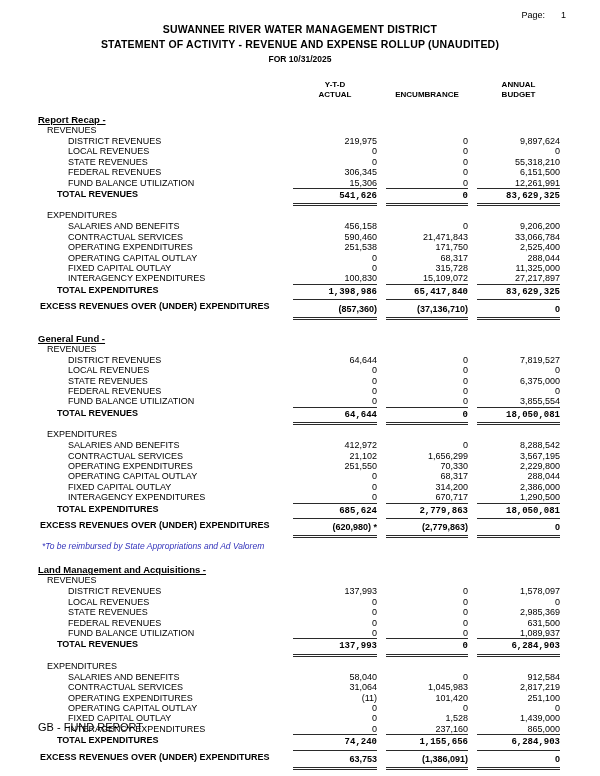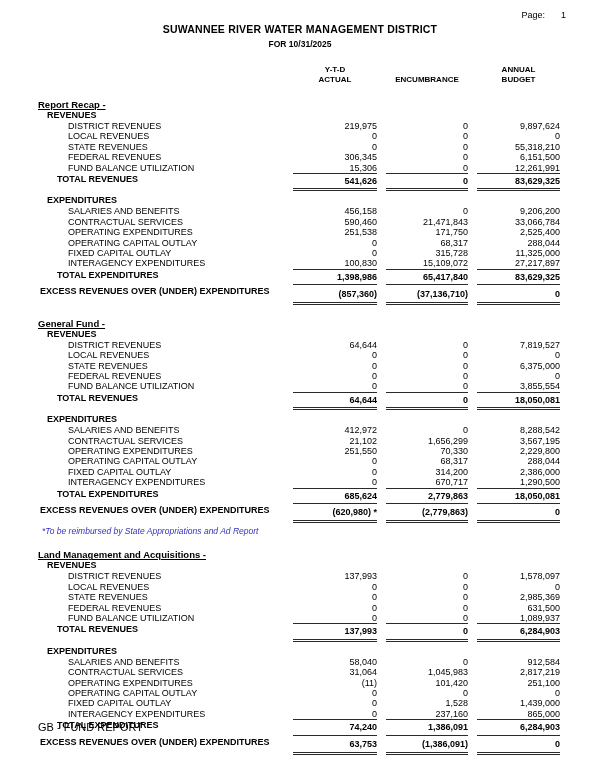--- a/index.html
+++ b/index.html
@@ -39,33 +39,33 @@
 
   .section-title {
     font-weight: bold;
     font-size: 9.5px;
     text-decoration: underline;
     margin-top: 13px;
     line-height: 11px;
   }
   .section:first-child .section-title { margin-top: 14px; }
   .group-label {
-    font-weight: bold;
+    font-weight: normal;
     font-size: 9px;
     padding-left: 9px;
     line-height: 11px;
   }
   .group-label.exp { margin-top: 4px; }
   .row-label { padding-left: 30px; white-space: nowrap; overflow: hidden; }
   .num { text-align: right; }
   .detail-last .num { border-bottom: 1px solid #2a2a2a; }
 
   .total-row { font-weight: bold; }
   .total-row .row-label { padding-left: 19px; }
-  .total-row .num { padding-top: 2px; padding-bottom: 2px; }
+  .total-row .num { padding-top: 2px; padding-bottom: 2px; font-family: Liberation Mono, monospace; }
   .rule-double .num { border-bottom: 3px double #2a2a2a; }
   .rule-single .num { border-bottom: 1px solid #2a2a2a; }
 
   .excess-row { font-weight: bold; margin-top: 1px; }
   .excess-row .row-label { padding-left: 2px; }
   .excess-row .num {
     padding-top: 2.5px;
     padding-bottom: 2.5px;
     border-bottom: 3px double #2a2a2a;
   }
@@ -95,20 +95,21 @@
 <body>
 
 <div class="page">
 
   <div class="page-head">
     <span>Page:</span><span class="page-num">1</span>
   </div>
 
   <div class="titles">
     <div class="title1">SUWANNEE RIVER WATER MANAGEMENT DISTRICT</div>
+    <div class="title2">STATEMENT OF ACTIVITY - REVENUE AND EXPENSE ROLLUP (UNAUDITED)</div>
     <div class="title3">FOR 10/31/2025</div>
   </div>
 
   <div class="content">
 
     <div class="grid-row col-headers">
       <div></div>
       <div class="col-head">
         <div>Y-T-D</div>
         <div>ACTUAL</div>
@@ -293,21 +294,21 @@
             <div class="num">685,624</div>
             <div class="num">2,779,863</div>
             <div class="num">18,050,081</div>
           </div>
           <div class="grid-row excess-row">
             <div class="row-label">EXCESS REVENUES OVER (UNDER) EXPENDITURES</div>
             <div class="num">(620,980) *</div>
             <div class="num">(2,779,863)</div>
             <div class="num">0</div>
           </div>
-          <div class="footnote" style="color: rgb(51, 51, 187);">*To be reimbursed by State Appropriations and Ad Report</div>
+          <div class="footnote" style="color: rgb(51, 51, 187);">*To be reimbursed by State Appropriations and Ad Valorem</div>
         </section>
         <section class="section">
           <div class="section-title">Land Management and Acquisitions -</div>
           <div class="group-label">REVENUES</div>
           <div class="grid-row">
             <div class="row-label">DISTRICT REVENUES</div>
             <div class="num">137,993</div>
             <div class="num">0</div>
             <div class="num">1,578,097</div>
           </div>
@@ -374,21 +375,21 @@
           </div>
           <div class="grid-row detail-last">
             <div class="row-label">INTERAGENCY EXPENDITURES</div>
             <div class="num">0</div>
             <div class="num">237,160</div>
             <div class="num">865,000</div>
           </div>
           <div class="grid-row total-row rule-single">
             <div class="row-label">TOTAL EXPENDITURES</div>
             <div class="num">74,240</div>
-            <div class="num">1,386,091</div>
+            <div class="num">1,155,656</div>
             <div class="num">6,284,903</div>
           </div>
           <div class="grid-row excess-row">
             <div class="row-label">EXCESS REVENUES OVER (UNDER) EXPENDITURES</div>
             <div class="num">63,753</div>
             <div class="num">(1,386,091)</div>
             <div class="num">0</div>
           </div>
         </section>
       </div>

